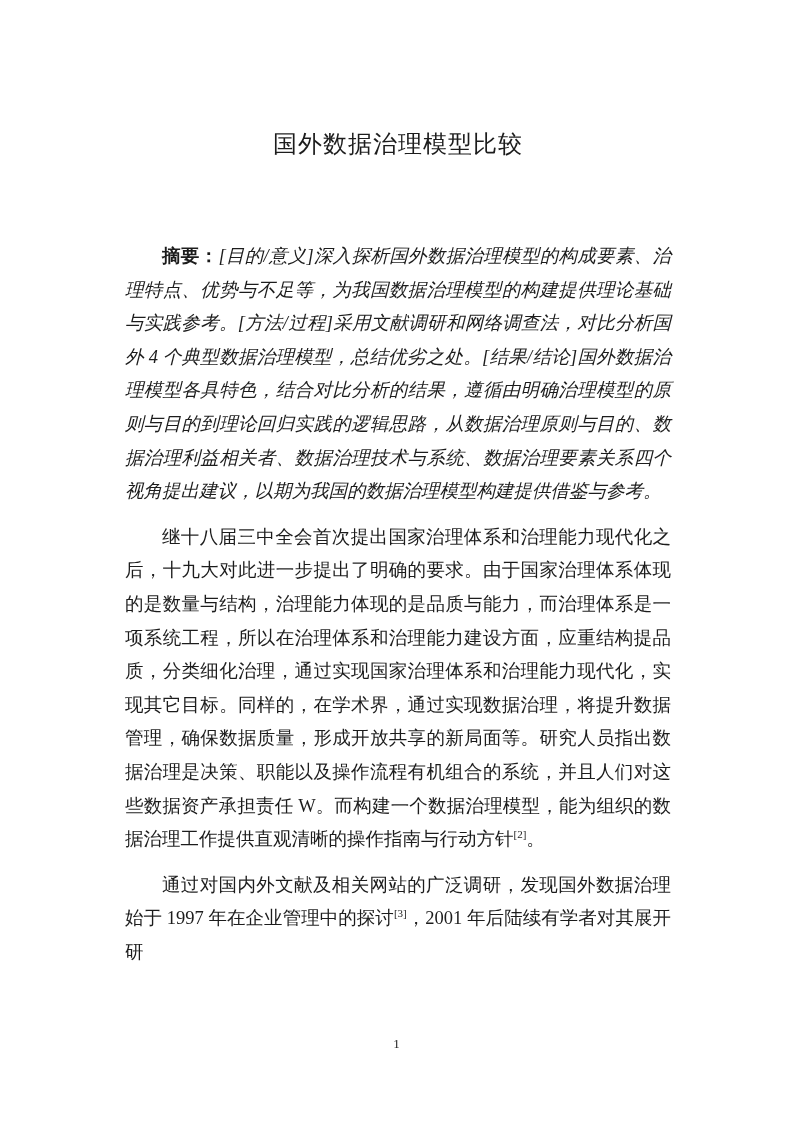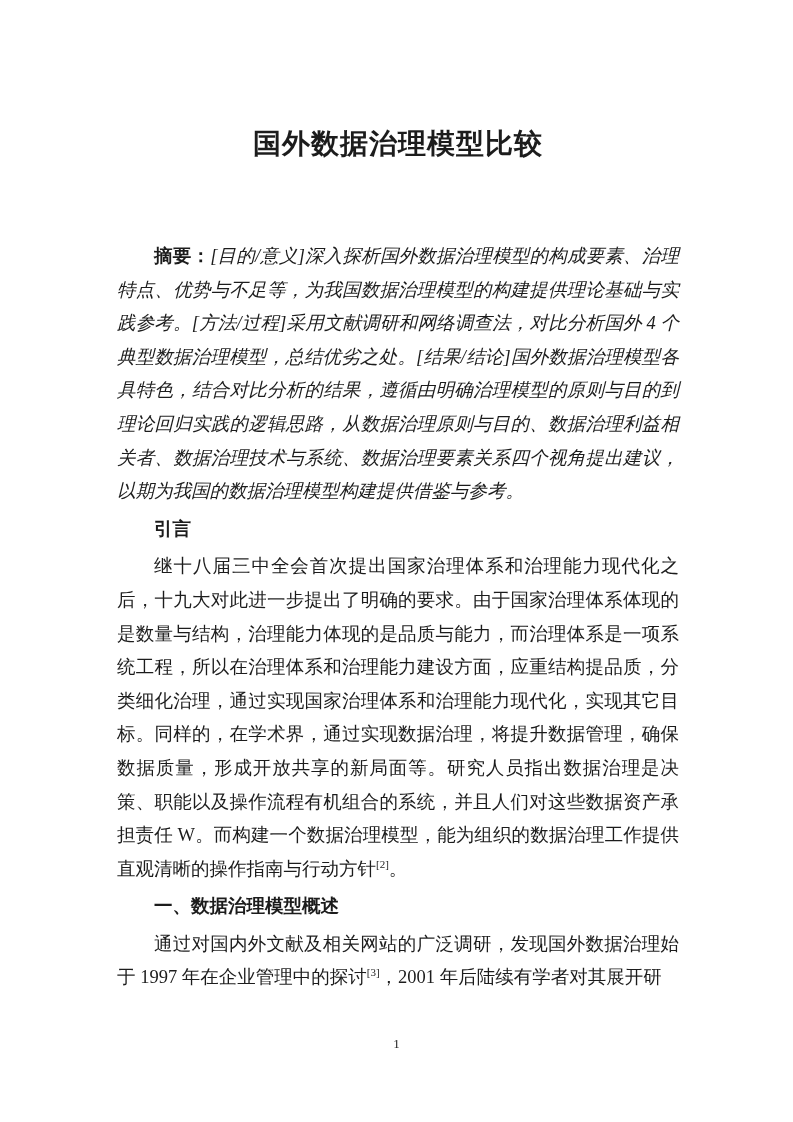--- a/index.html
+++ b/index.html
@@ -12,31 +12,31 @@
     font-family: "Liberation Serif", "DejaVu Serif", serif;
     overflow: hidden;
   }
   .content {
     position: absolute;
     left: 113px;
     top: 127px;
     width: 570px;
   }
   .doc-title {
-    font-size: 28px;
-    font-weight: bold;
+    font-size: 24px;
+    font-weight: normal;
     text-align: center;
     line-height: 34px;
     letter-spacing: 1px;
     margin: 0 0 79px 0;
   }
   .para, .sec-heading {
     font-size: 18.5px;
     line-height: 33.6px;
-    margin: 4px;
+    margin: 12px;
     text-indent: 2em;
   }
   .para {
     text-align: justify;
     text-justify: inter-ideograph;
   }
   .sec-heading {
     font-weight: bold;
     text-align: left;
   }
@@ -60,24 +60,22 @@
 </head>
 <body>
 
 <div class="page">
   <div class="content">
 
     <h1 class="doc-title">国外数据治理模型比较</h1>
 
     <p class="para"><span class="abstract-label">摘要：</span><span class="abstract-body"><span>[目的/意义]深入探析国外数据治理模型的构成要素、治理特点、优势与不足等，为我国数据治理模型的构建提供理论基础与实践参考。[方法/过程]采用文献调研和网络调查法，对比分析国外 4 个典型数据治理模型，总结优劣之处。[结果/结论]国外数据治理模型各具特色，结合对比分析的结果，遵循由明确治理模型的原则与目的到理论回归实践的逻辑思路，从数据治理原则与目的、数据治理利益相关者、数据治理技术与系统、数据治理要素关系四个视角提出建议，以期为我国的数据治理模型构建提供借鉴与参考。</span></span></p>
 
-    <h2 class="sec-heading">引言</h2>
 
     <p class="para"><span>继十八届三中全会首次提出国家治理体系和治理能力现代化之后，十九大对此进一步提出了明确的要求。由于国家治理体系体现的是数量与结构，治理能力体现的是品质与能力，而治理体系是一项系统工程，所以在治理体系和治理能力建设方面，应重结构提品质，分类细化治理，通过实现国家治理体系和治理能力现代化，实现其它目标。同样的，在学术界，通过实现数据治理，将提升数据管理，确保数据质量，形成开放共享的新局面等。研究人员指出数据治理是决策、职能以及操作流程有机组合的系统，并且人们对这些数据资产承担责任 W。而构建一个数据治理模型，能为组织的数据治理工作提供直观清晰的操作指南与行动方针</span><sup>[2]</sup><span>。</span></p>
 
-    <h2 class="sec-heading">一、数据治理模型概述</h2>
 
     <p class="para"><span>通过对国内外文献及相关网站的广泛调研，发现国外数据治理始于 1997 年在企业管理中的探讨</span><sup>[3]</sup><span>，2001 年后陆续有学者对其展开研</span></p>
 
   </div>
 
   <div class="page-number">1</div>
 </div>
 
 </body></html>

